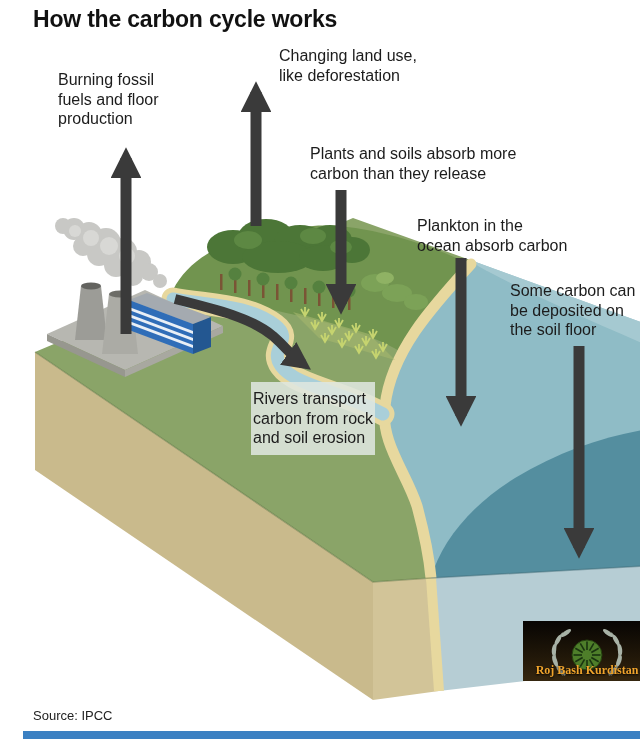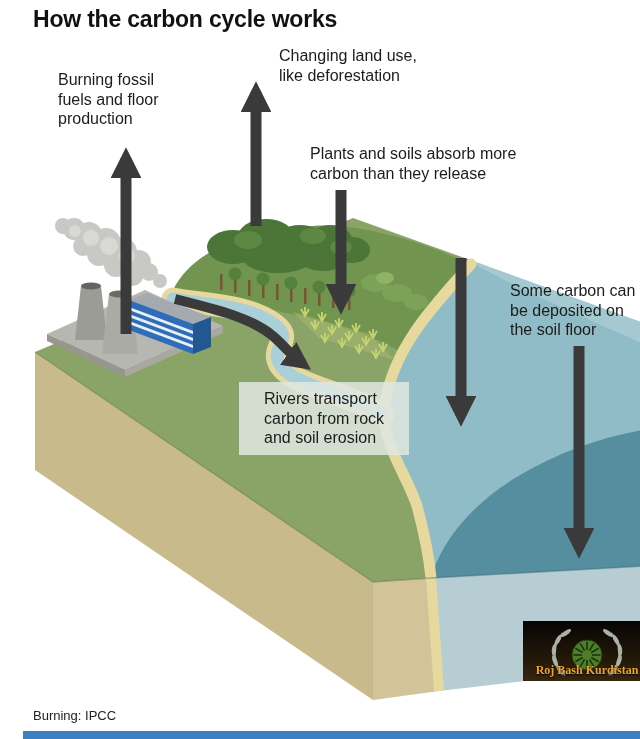--- a/index.html
+++ b/index.html
@@ -14,21 +14,21 @@
   }
   .label {
     position:absolute; font-size:16px; line-height:1.22; color:#1c1c1c;
     white-space:pre-line;
   }
   #label-fossil   { left:35px;  top:70px;  }
   #label-landuse  { left:256px; top:46px;  }
   #label-plants   { left:287px; top:144px; }
   #label-plankton { left:394px; top:216px; }
   #label-deposit  { left:487px; top:281px; }
-  #label-rivers   { left:216px; top:382px; background:var(--c-label_box, rgba(223,231,224,.87)); padding:7px 25px; }
+  #label-rivers   { left:228px; top:382px; background:var(--c-label_box, rgba(223,231,224,.87)); padding:7px 2px; }
   .source { position:absolute; left:10px; top:708px; font-size:13px; color:#222; }
   .footer-bar { position:absolute; left:0; bottom:0; width:100%; height:8px; background:var(--c-footer_bar,#3b80c2); }
   .watermark {
     position:absolute; left:500px; top:621px; width:128px; height:60px;
     background:linear-gradient(180deg,#070503,#221809 62%,#35260f);
   }
   .watermark svg { position:absolute; left:0; top:0; }
   .watermark-text {
     position:absolute; left:0; right:0; bottom:3px; text-align:center;
     font-family:"Liberation Serif", serif; font-weight:bold; font-size:12px;
@@ -206,28 +206,30 @@
 
   <div class="title">How the carbon cycle works</div>
 
   <div class="label" id="label-fossil">Burning fossil
 fuels and floor
 production</div>
   <div class="label" id="label-plants">Plants and soils absorb more
 carbon than they release</div>
   <div class="label" id="label-landuse">Changing land use,
 like deforestation</div>
+  <div class="label" id="label-plankton">Plankton in the
+ocean absorb carbon</div>
   <div class="label" id="label-deposit">Some carbon can
 be deposited on
 the soil floor</div>
   <div class="label" id="label-rivers">Rivers transport
 carbon from rock
 and soil erosion</div>
 
-  <div class="source">Burning: IPCC</div>
+  <div class="source">Source: IPCC</div>
 
   <div class="watermark">
     <svg width="128" height="80" viewBox="0 0 128 80">
       <g id="wreath-left" stroke="none" fill="#a8b2a6">
         <path d="M 40,54 C 30,42 28,24 40,12" stroke="#97a095" stroke-width="2" fill="none"></path>
         <ellipse cx="38" cy="50" rx="6" ry="2.2" transform="rotate(45 38 50)"></ellipse>
         <ellipse cx="32" cy="40" rx="6" ry="2.2" transform="rotate(70 32 40)"></ellipse>
         <ellipse cx="31" cy="29" rx="6" ry="2.2" transform="rotate(95 31 29)"></ellipse>
         <ellipse cx="35" cy="19" rx="6" ry="2.2" transform="rotate(120 35 19)"></ellipse>
         <ellipse cx="43" cy="12" rx="6" ry="2.2" transform="rotate(145 43 12)"></ellipse>

